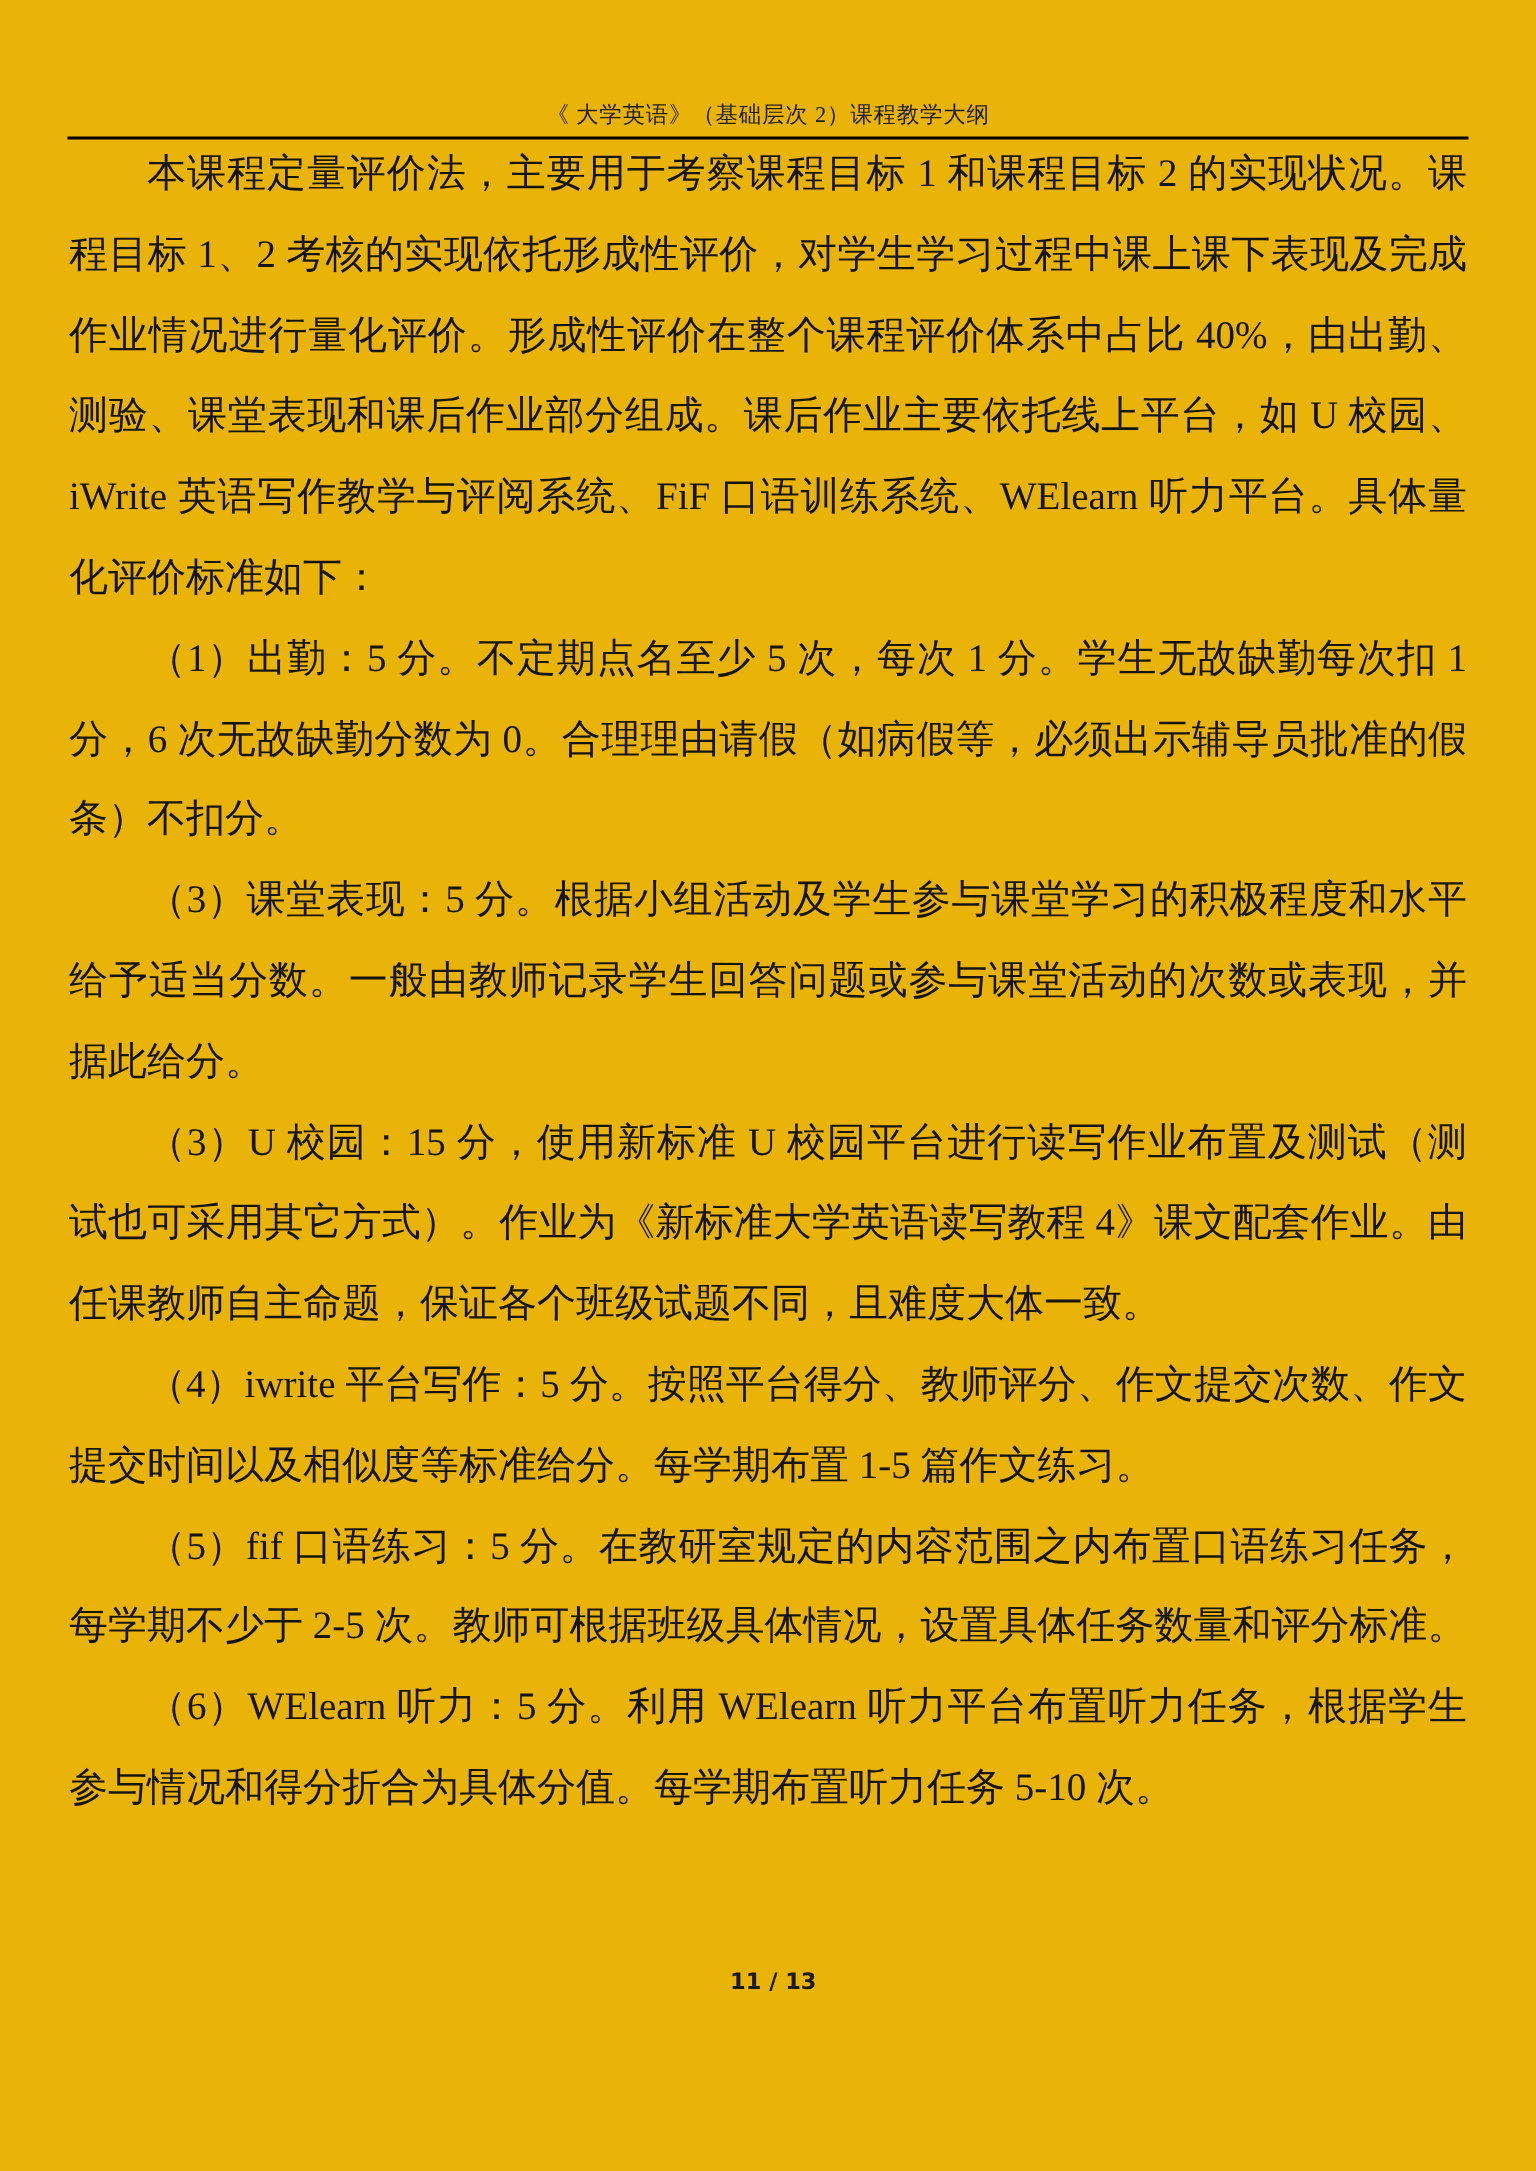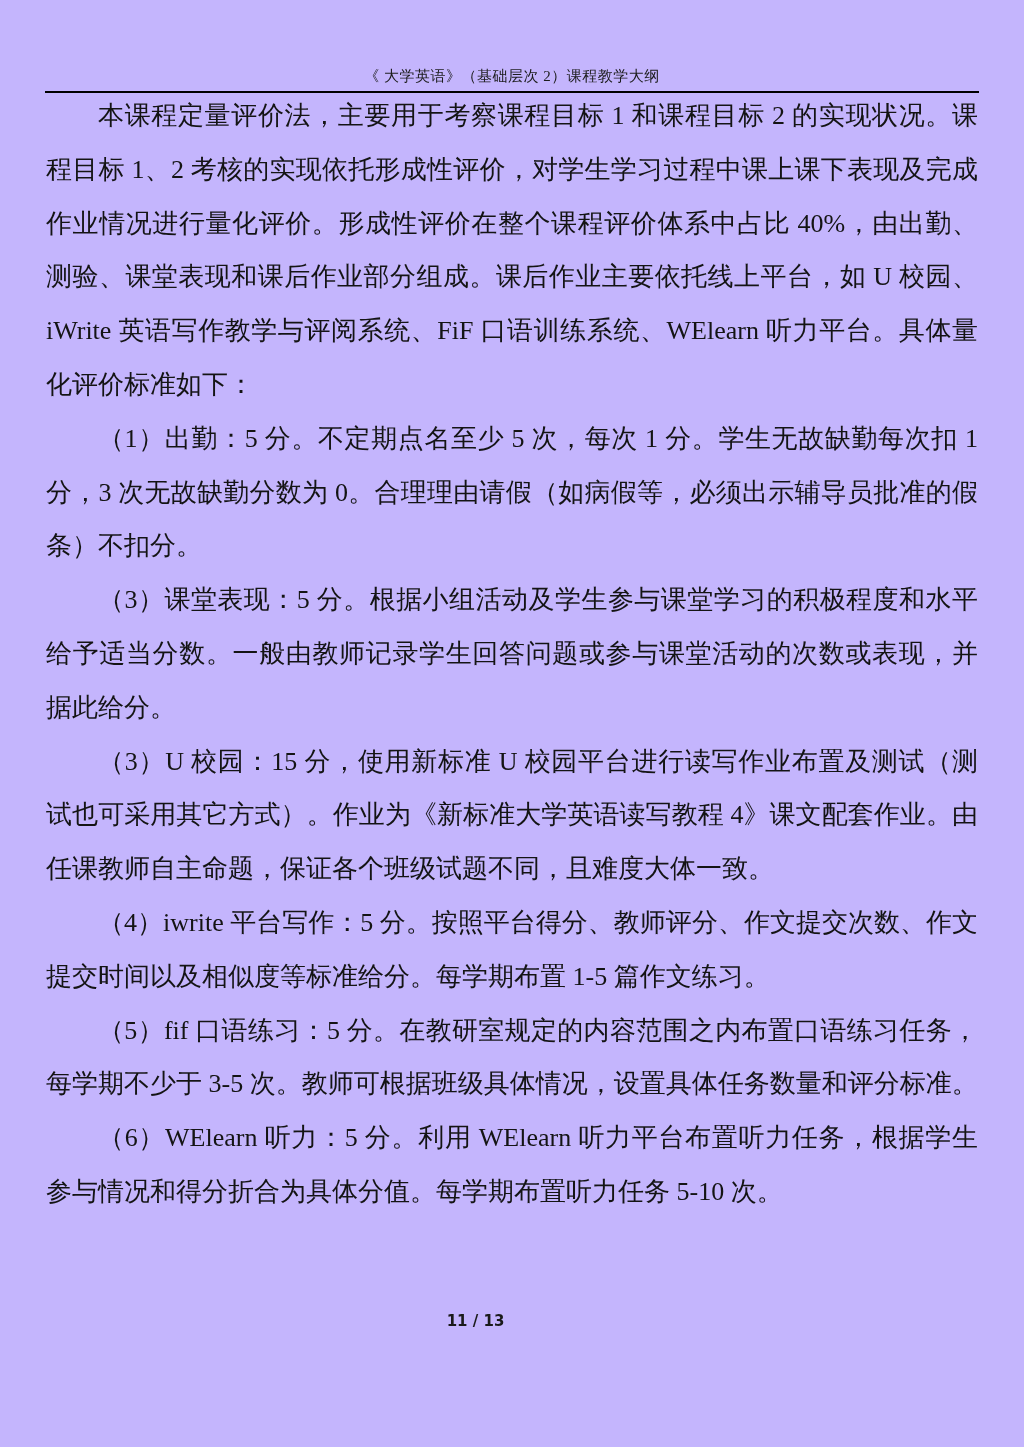--- a/index.html
+++ b/index.html
@@ -4,21 +4,21 @@
 <style>
   html, body {
     margin: 0;
     padding: 0;
     background: #ffffff;
   }
   .page {
     position: relative;
     width: 1024px;
     height: 1447px;
-    background: #c4b5fd;
+    background: #eab308;
     color: #141414;
     font-family: "Liberation Serif", "DejaVu Serif", serif;
     overflow: hidden;
   }
   .header {
     position: absolute;
     top: 67px;
     left: 45px;
     width: 934px;
     text-align: center;
@@ -53,40 +53,41 @@
   .footer {
     position: absolute;
     top: 1312px;
     left: 0;
     width: 951px;
     text-align: center;
     font-family: "DejaVu Sans", "Liberation Sans", sans-serif;
     font-size: 15px;
     font-weight: 600;
     color: #1a1a1a;
+    padding-left: 40px;
   }
 </style>
 </head>
 <body>
 
 <div class="page">
 
   <div class="header">
     <span>《 大学英语》（基础层次 2）课程教学大纲</span>
   </div>
 
   <div class="header-rule"></div>
 
   <div class="content">
     <p>本课程定量评价法，主要用于考察课程目标 1 和课程目标 2 的实现状况。课程目标 1、2 考核的实现依托形成性评价，对学生学习过程中课上课下表现及完成作业情况进行量化评价。形成性评价在整个课程评价体系中占比 40%，由出勤、测验、课堂表现和课后作业部分组成。课后作业主要依托线上平台，如 U 校园、iWrite 英语写作教学与评阅系统、FiF 口语训练系统、WElearn 听力平台。具体量化评价标准如下：</p>
-    <p>（1）出勤：5 分。不定期点名至少 5 次，每次 1 分。学生无故缺勤每次扣 1 分，3 次无故缺勤分数为 0。合理理由请假（如病假等，必须出示辅导员批准的假条）不扣分。</p>
+    <p>（1）出勤：5 分。不定期点名至少 5 次，每次 1 分。学生无故缺勤每次扣 1 分，6 次无故缺勤分数为 0。合理理由请假（如病假等，必须出示辅导员批准的假条）不扣分。</p>
     <p>（3）课堂表现：5 分。根据小组活动及学生参与课堂学习的积极程度和水平给予适当分数。一般由教师记录学生回答问题或参与课堂活动的次数或表现，并据此给分。</p>
     <p>（3）U 校园：15 分，使用新标准 U 校园平台进行读写作业布置及测试（测试也可采用其它方式）。作业为《新标准大学英语读写教程 4》课文配套作业。由任课教师自主命题，保证各个班级试题不同，且难度大体一致。</p>
     <p>（4）iwrite 平台写作：5 分。按照平台得分、教师评分、作文提交次数、作文提交时间以及相似度等标准给分。每学期布置 1-5 篇作文练习。</p>
-    <p>（5）fif 口语练习：5 分。在教研室规定的内容范围之内布置口语练习任务，每学期不少于 3-5 次。教师可根据班级具体情况，设置具体任务数量和评分标准。</p>
+    <p>（5）fif 口语练习：5 分。在教研室规定的内容范围之内布置口语练习任务，每学期不少于 2-5 次。教师可根据班级具体情况，设置具体任务数量和评分标准。</p>
     <p>（6）WElearn 听力：5 分。利用 WElearn 听力平台布置听力任务，根据学生参与情况和得分折合为具体分值。每学期布置听力任务 5-10 次。</p>
   </div>
 
   <div class="footer">
     <span>11 / 13</span>
   </div>
 
 </div>
 
 </body></html>

